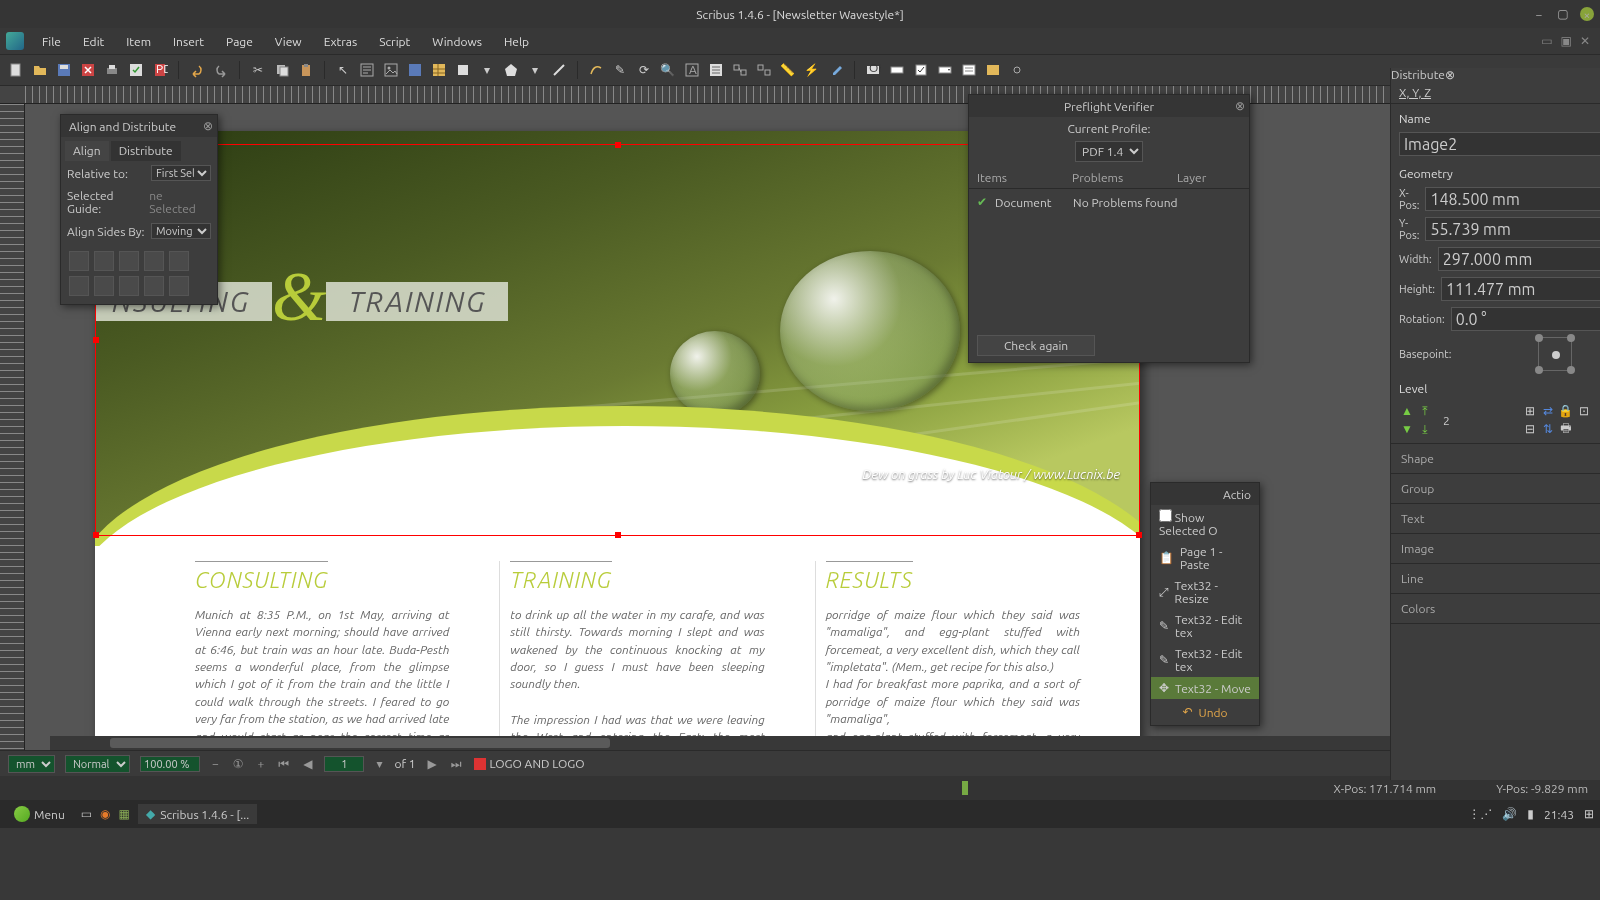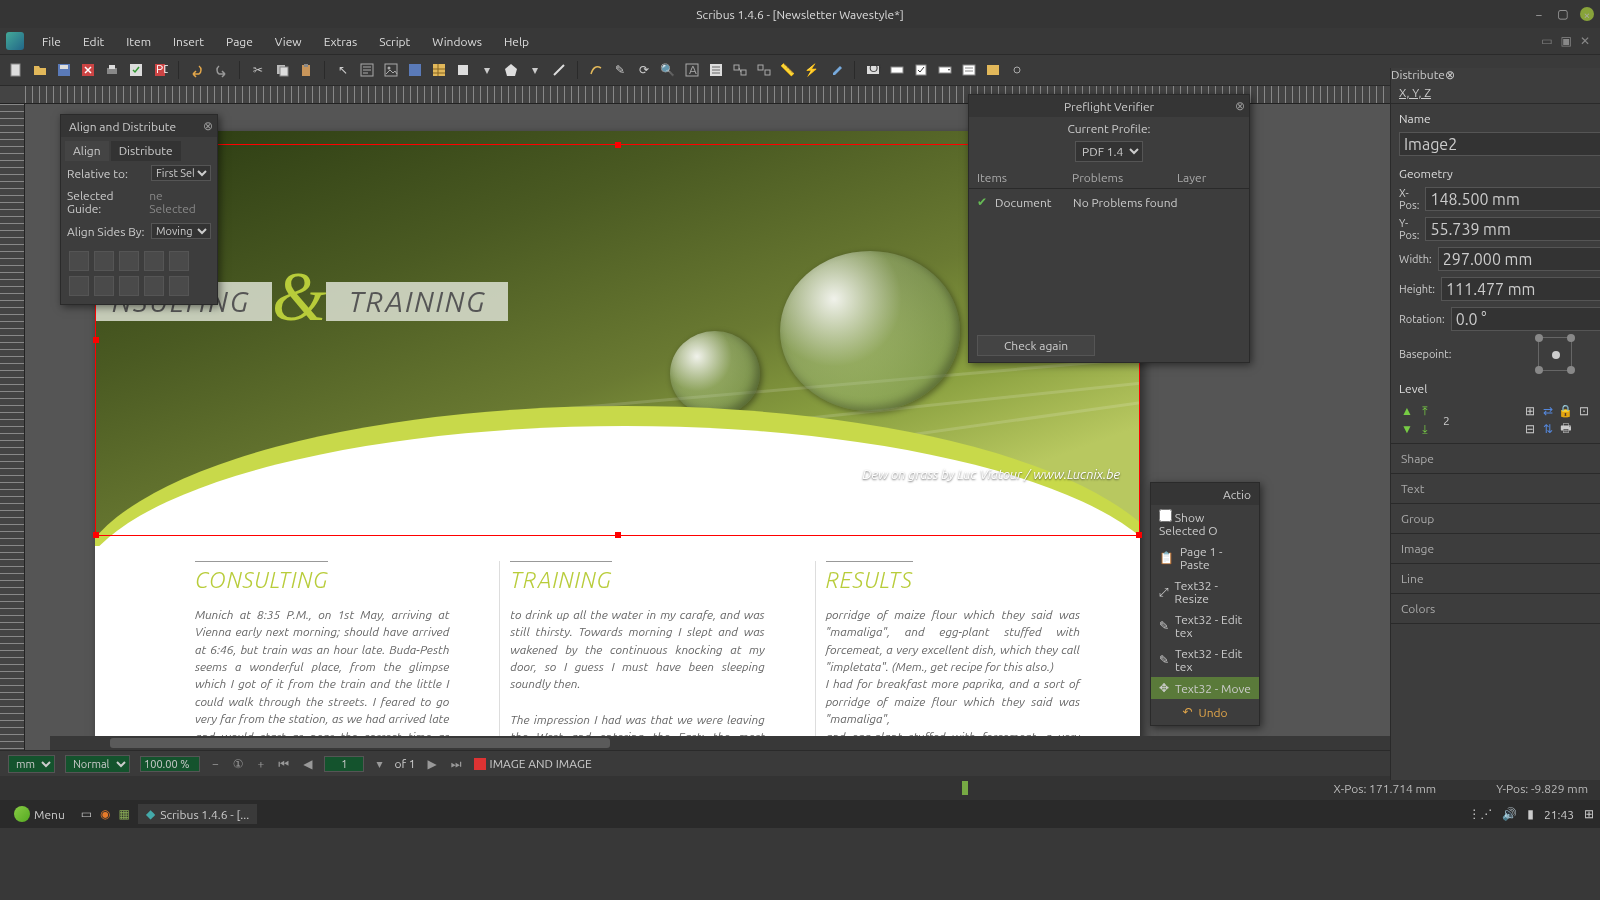--- a/index.html
+++ b/index.html
@@ -386,21 +386,21 @@
   <span class="nav-ico">+</span>
   <span class="nav-ico">⏮</span>
   <span class="nav-ico">◀</span>
   <input style="width: 40px; text-align: center;" value="1">
   <span class="nav-ico">▾</span>
   <span>of 1</span>
   <span class="nav-ico">▶</span>
   <span class="nav-ico">⏭</span>
   <div class="layer-sw">
     <div class="sw"></div>
-    <span>IMAGE AND IMAGE</span>
+    <span>LOGO AND LOGO</span>
   </div>
   <div style="margin-left:auto; display:flex; gap:8px; align-items:center">
     <span>🖵</span>
     <span>◑</span>
     <select><option>Normal Vision</option></select>
   </div>
 </div>
 
 <div class="statusbar">
   <div class="gauge" style="margin-right:auto; margin-left:950px"></div>
@@ -587,19 +587,19 @@
         </div>
       <div style="display:flex; gap:2px">
           <div class="b">⊟</div>
           <div class="b" style="color:#58d">⇅</div>
           <div class="b">🖶</div>
         </div>
     </div>
   </div>
   <div class="tabs-v">
     <div class="tv">Shape</div>
+    <div class="tv">Group</div>
     <div class="tv">Text</div>
-    <div class="tv">Group</div>
     <div class="tv">Image</div>
     <div class="tv">Line</div>
     <div class="tv">Colors</div>
   </div>
 </div>
 
 </body></html>

